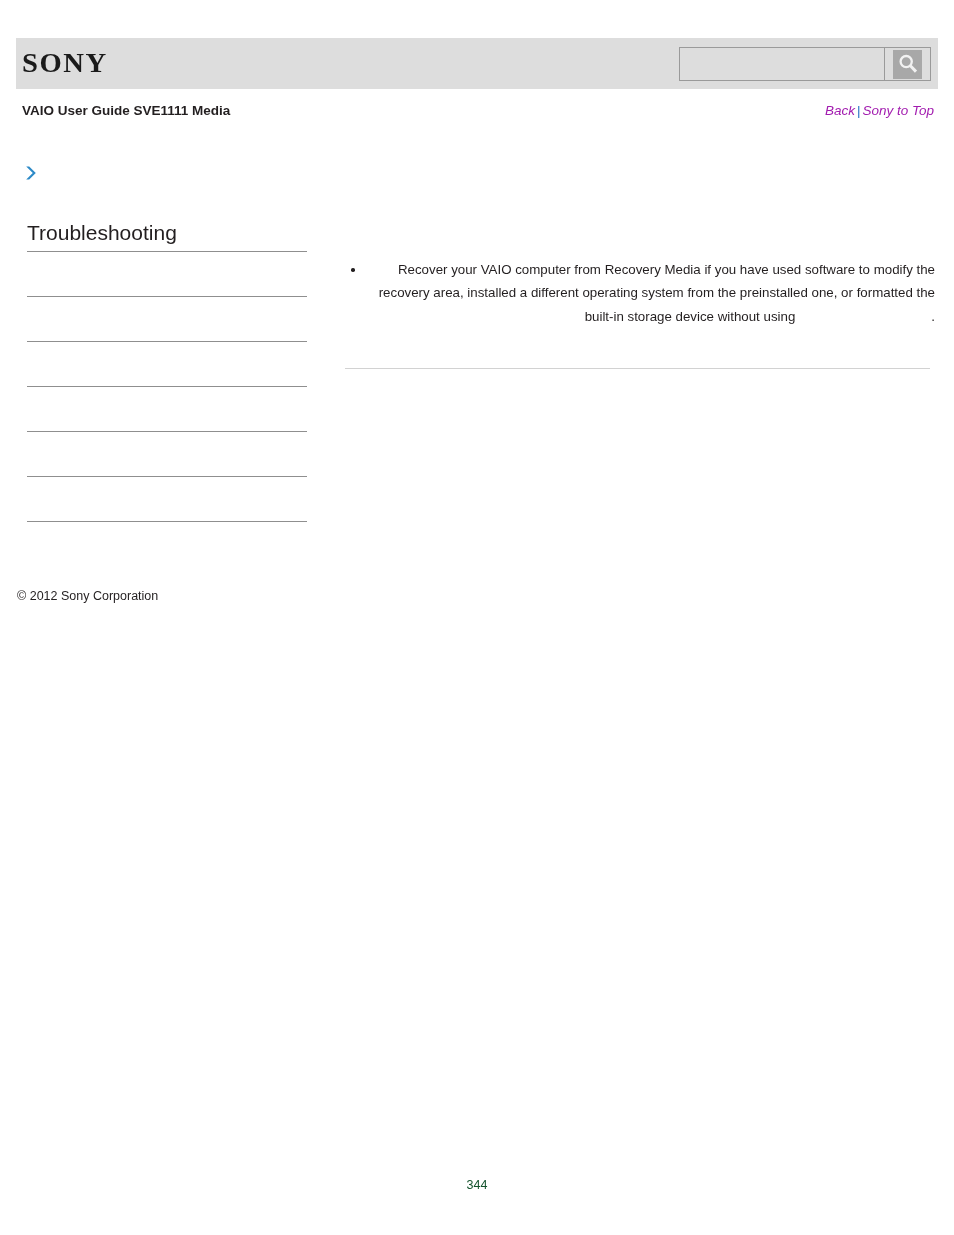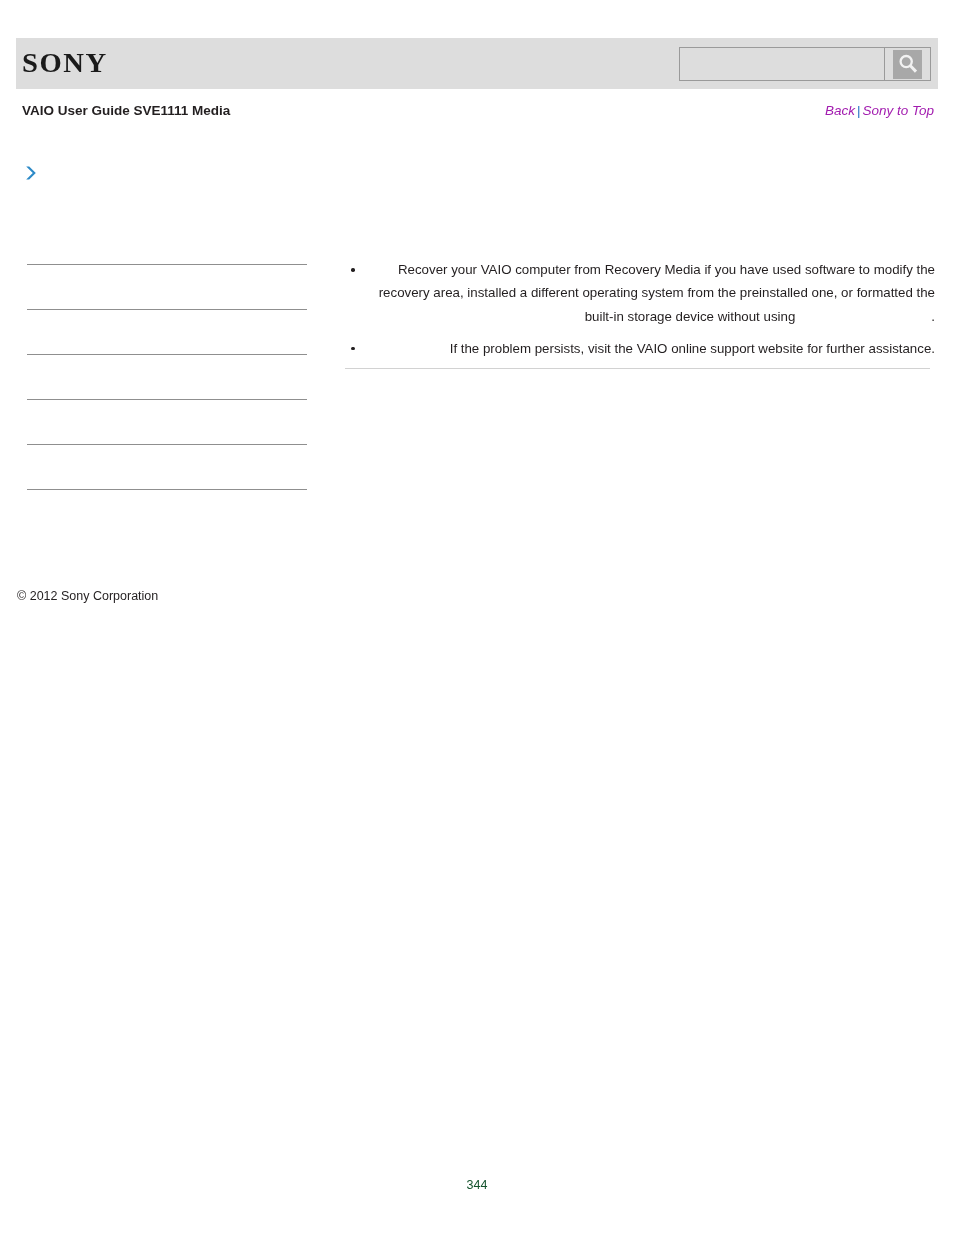--- a/index.html
+++ b/index.html
@@ -252,20 +252,21 @@
 <div class="breadcrumb-row">
   <span>
     <svg class="chevron-icon" viewBox="0 0 14 16" aria-hidden="true">
       <path d="M2.2 1.6 L8.8 8 L2.2 14.4 L5.2 14.4 L11.8 8 L5.2 1.6 Z" fill="#2d8ac7"></path>
     </svg>
   </span>
   <span class="breadcrumb-text"></span>
 </div>
 
 <div class="sidebar">
+  <h1 class="sidebar-title">Troubleshooting</h1>
 
   <div class="sidebar-item">
     <span class="label"></span>
   </div>
   <div class="sidebar-item">
     <span class="label"></span>
   </div>
   <div class="sidebar-item">
     <span class="label"></span>
   </div>
@@ -278,19 +279,18 @@
   <div class="sidebar-item">
     <span class="label"></span>
   </div>
 </div>
 
 <div class="copyright">© 2012 Sony Corporation</div>
 
 <div class="content">
   <ul>
     <li><span>Recover your VAIO computer from Recovery Media if you have used software to modify the recovery area, installed a different operating system from the preinstalled one, or formatted the built-in storage device without using</span><span class="missing-span"></span><span>.</span></li>
-    <li><span>If the problem persists, visit the VAIO online support website for further assistance.</span><span></span></li>
   </ul>
 </div>
 
 <div class="content-rule"></div>
 
 <div class="page-number">344</div>
 
 </body></html>

